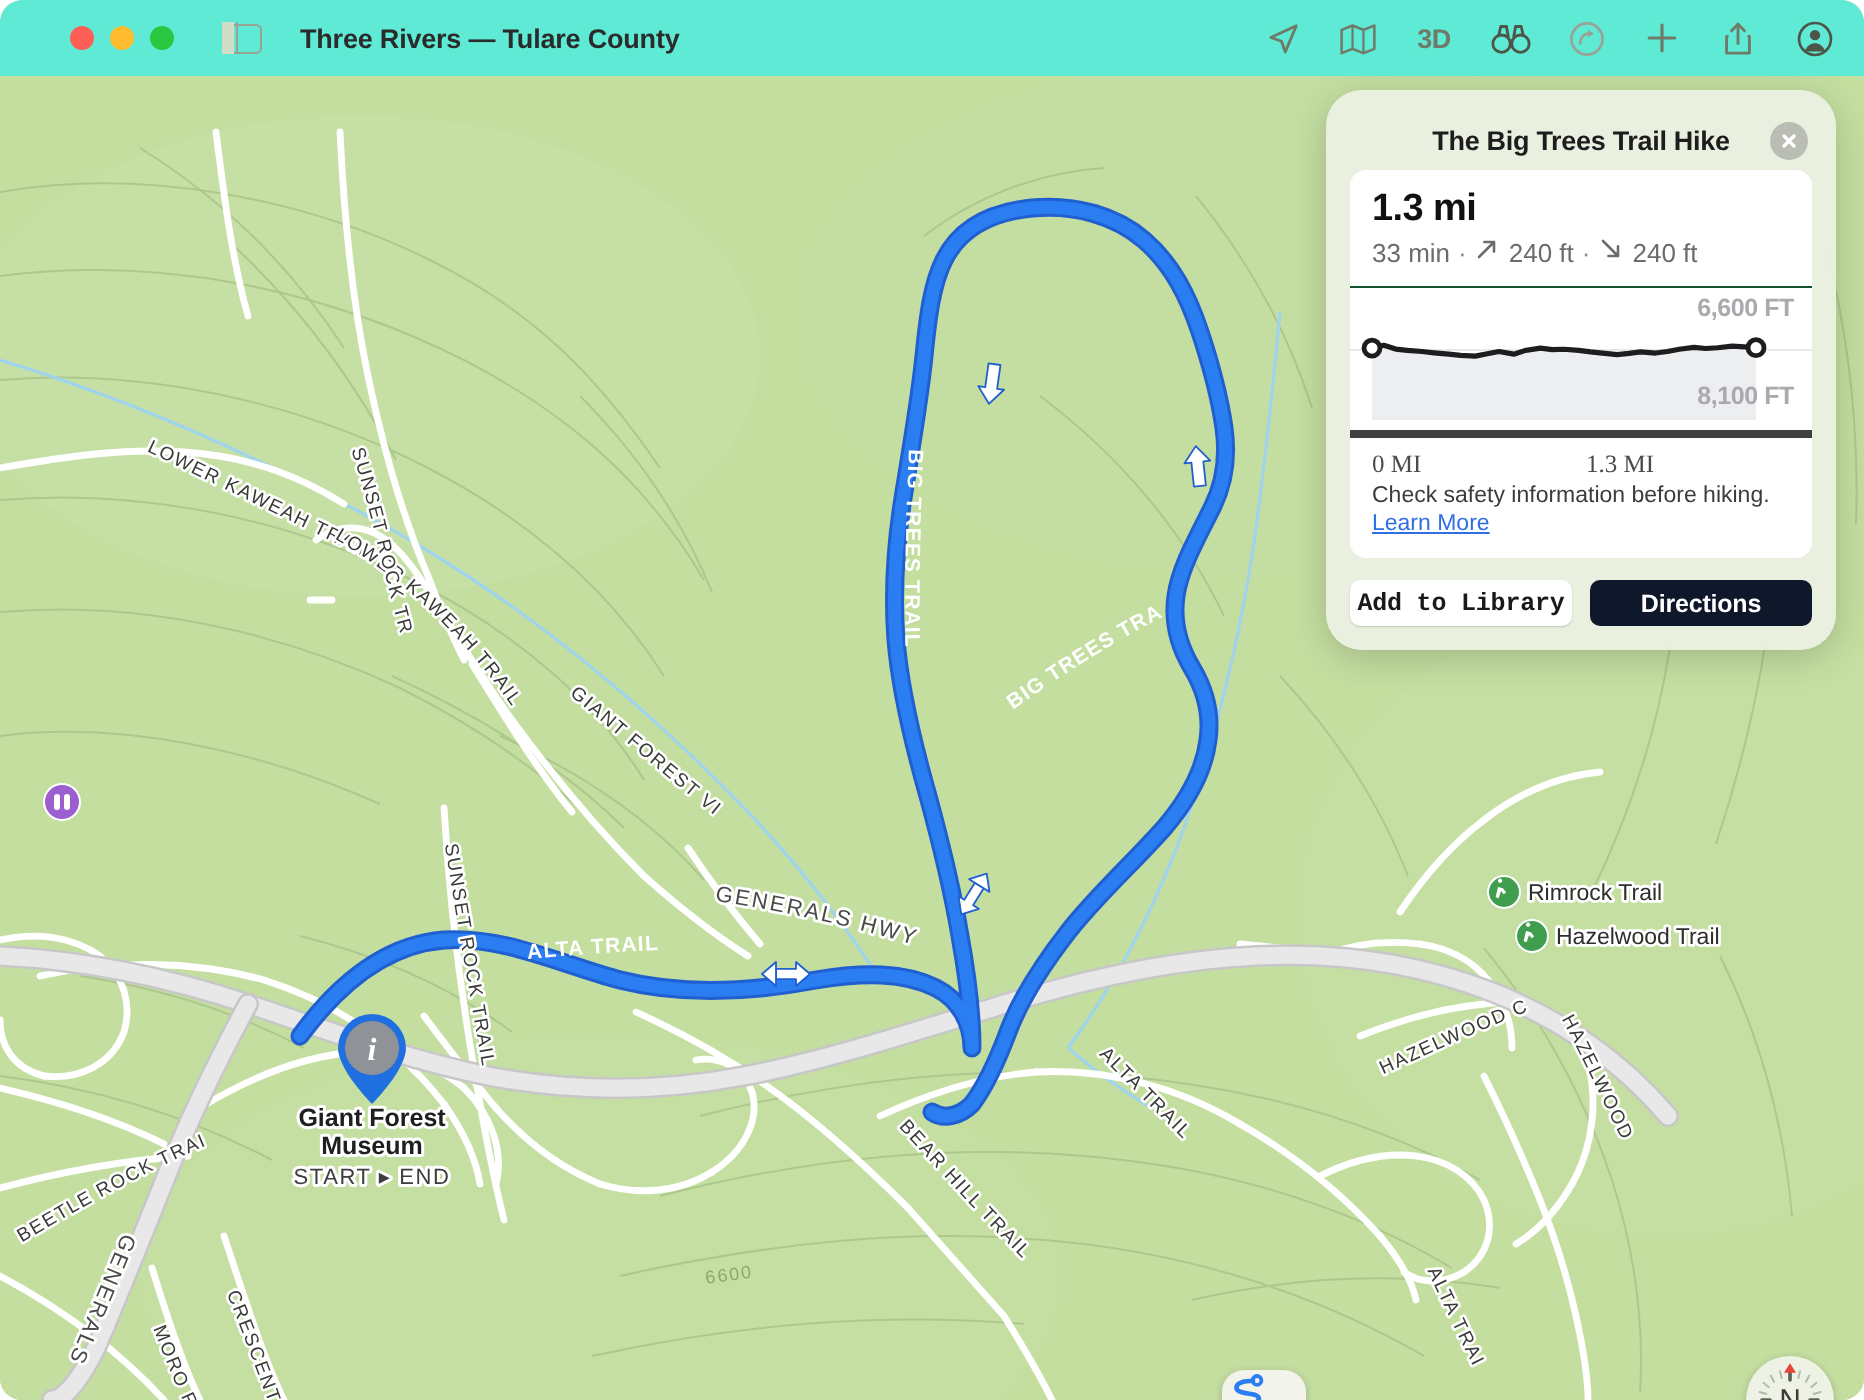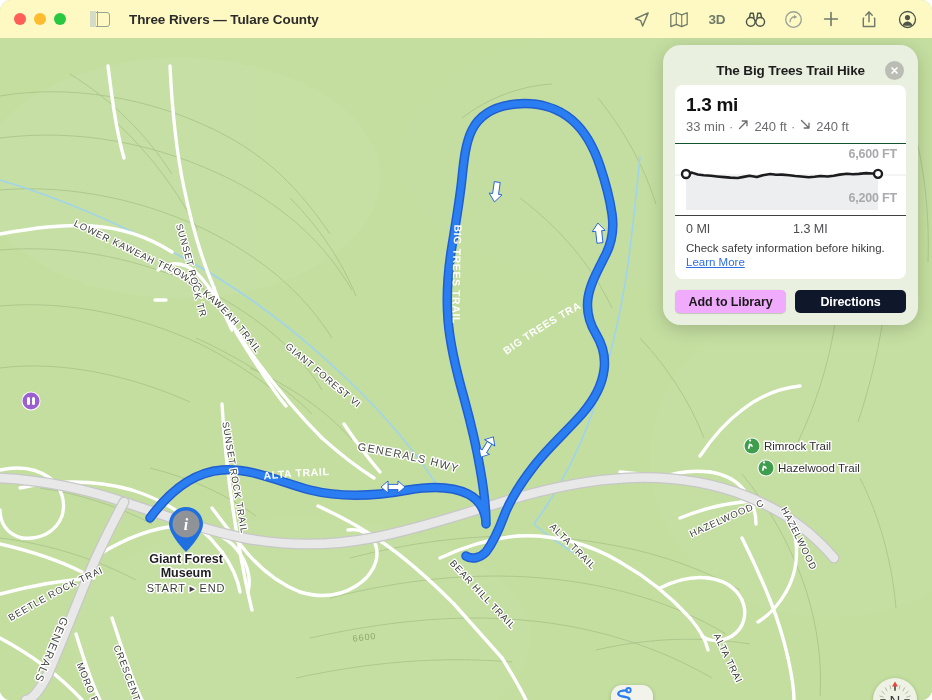--- a/index.html
+++ b/index.html
@@ -15,25 +15,26 @@
     width: 932px; height: 700px;
     border-radius: 11px;
     overflow: hidden;
     background: #cfe2b0;
   }
 
   
   #titlebar {
     position: absolute; top: 0; left: 0;
     width: 932px; height: 38px;
-    background: #fef9c3;
+    background: #5eead4;
     display: flex; align-items: center;
     z-index: 40;
     border-top-left-radius: 11px;
     border-top-right-radius: 11px;
+    padding-left: 21px;
   }
   .traffic { display: flex; gap: 8px; margin-left: 14px; }
   .tl { width: 12px; height: 12px; border-radius: 50%; }
   .tl.red { background: #ff5f57; }
   .tl.yellow { background: #febc2e; }
   .tl.green { background: #28c840; }
 
   #sidebar-toggle {
     margin-left: 25px;
     width: 19px; height: 15px;
@@ -131,44 +132,44 @@
   #elev-svg { position:absolute; top:0; left:0; }
   .elev-lbl {
     position: absolute; right: 9px;
     font-size: 12.5px; color: #a9a9ae; font-weight: bold;
     letter-spacing: -0.2px;
   }
   #elev-top { top: 3px; }
   #elev-bot { top: 47px; }
 
   #axis-row {
-    border-top: 1px solid #404040;
+    border-top: 4px solid #404040;
     padding: 6px 11px 2px 11px;
-    position: relative; height: 25px;
+    position: relative; height: 25px; font-family: Liberation Serif, serif;
   }
   .axis-lbl { font-size: 12.5px; color: #4b4b4f; position: absolute; top: 6px; }
   #axis-left { left: 11px; }
   #axis-right { left: 118px; }
 
   #safety {
     padding: 2px 11px 11px 11px;
   }
   #safety-text { font-size: 11.5px; color: #3c3c3f; }
   #learn-more { font-size: 11.5px; color: #2f6fe4; font-weight: normal; margin-top: 2px; display:block; }
 
   #card-actions {
     display: flex; gap: 9px; margin-top: 11px;
   }
   .act-btn {
     flex: 1; height: 23px; border-radius: 5px;
     display: flex; align-items: center; justify-content: center;
     font-size: 12.5px; font-weight: bold;
     letter-spacing: -0.1px;
   }
-  #btn-add { background: #f0abfc; color: #1a1a1a; box-shadow: 0 0.5px 1px rgba(0,0,0,0.18); }
+  #btn-add { background: #ffffff; color: #1a1a1a; box-shadow: 0 0.5px 1px rgba(0,0,0,0.18); font-family: Liberation Mono, monospace; }
   #btn-dir { background: #0f172a; color: #ffffff; }
 
   
   #route-btn {
     position: absolute; left: 611px; top: 647px;
     width: 42px; height: 42px;
     border-radius: 11px;
     background: #f2f4ec;
     box-shadow: 0 1px 4px rgba(0,0,0,0.2);
     display: flex; align-items: center; justify-content: center;
@@ -640,21 +641,21 @@
           <line x1="0" y1="31" x2="231" y2="31" stroke="#e8e8ea" stroke-width="1"></line>
 
           <path id="elev-area" fill="#eceef0" d="M11.00,30.05 L16.91,28.63 L22.82,30.53 L28.72,31.19 L36.11,31.76 L42.02,32.42 L49.40,33.09 L55.31,33.66 L62.69,34.04 L68.60,32.90 L74.51,31.76 L81.89,33.09 L87.80,31.19 L95.18,30.05 L101.09,30.81 L107.00,30.62 L114.38,31.19 L120.29,31.95 L126.20,32.52 L133.58,33.28 L139.49,32.71 L145.40,31.95 L152.78,32.52 L158.69,31.76 L164.60,30.62 L171.98,29.67 L177.89,30.24 L183.80,29.86 L191.18,29.10 L197.09,29.48 L203.00,29.86 L203.00,66 L11.00,66 Z"></path>
 
           <path id="elev-line" fill="none" stroke="#1d1d1f" stroke-width="2.6" stroke-linejoin="round" stroke-linecap="round" d="M11.00,30.05 L16.91,28.63 L22.82,30.53 L28.72,31.19 L36.11,31.76 L42.02,32.42 L49.40,33.09 L55.31,33.66 L62.69,34.04 L68.60,32.90 L74.51,31.76 L81.89,33.09 L87.80,31.19 L95.18,30.05 L101.09,30.81 L107.00,30.62 L114.38,31.19 L120.29,31.95 L126.20,32.52 L133.58,33.28 L139.49,32.71 L145.40,31.95 L152.78,32.52 L158.69,31.76 L164.60,30.62 L171.98,29.67 L177.89,30.24 L183.80,29.86 L191.18,29.10 L197.09,29.48 L203.00,29.86"></path>
 
           <circle id="elev-p0" cx="11" cy="30.05" r="4" fill="#ffffff" stroke="#1d1d1f" stroke-width="2.4"></circle>
           <circle id="elev-p1" cx="203" cy="29.86" r="4" fill="#ffffff" stroke="#1d1d1f" stroke-width="2.4"></circle>
         </svg>
         <div class="elev-lbl" id="elev-top">6,600 FT</div>
-        <div class="elev-lbl" id="elev-bot">6,200 FT</div>
+        <div class="elev-lbl" id="elev-bot">8,100 FT</div>
       </div>
 
       <div id="axis-row">
         <span class="axis-lbl" id="axis-left">0 MI</span>
         <span class="axis-lbl" id="axis-right">1.3 MI</span>
       </div>
 
       <div id="safety">
         <div id="safety-text">Check safety information before hiking.</div>
         <a id="learn-more" href="#">Learn More</a>

